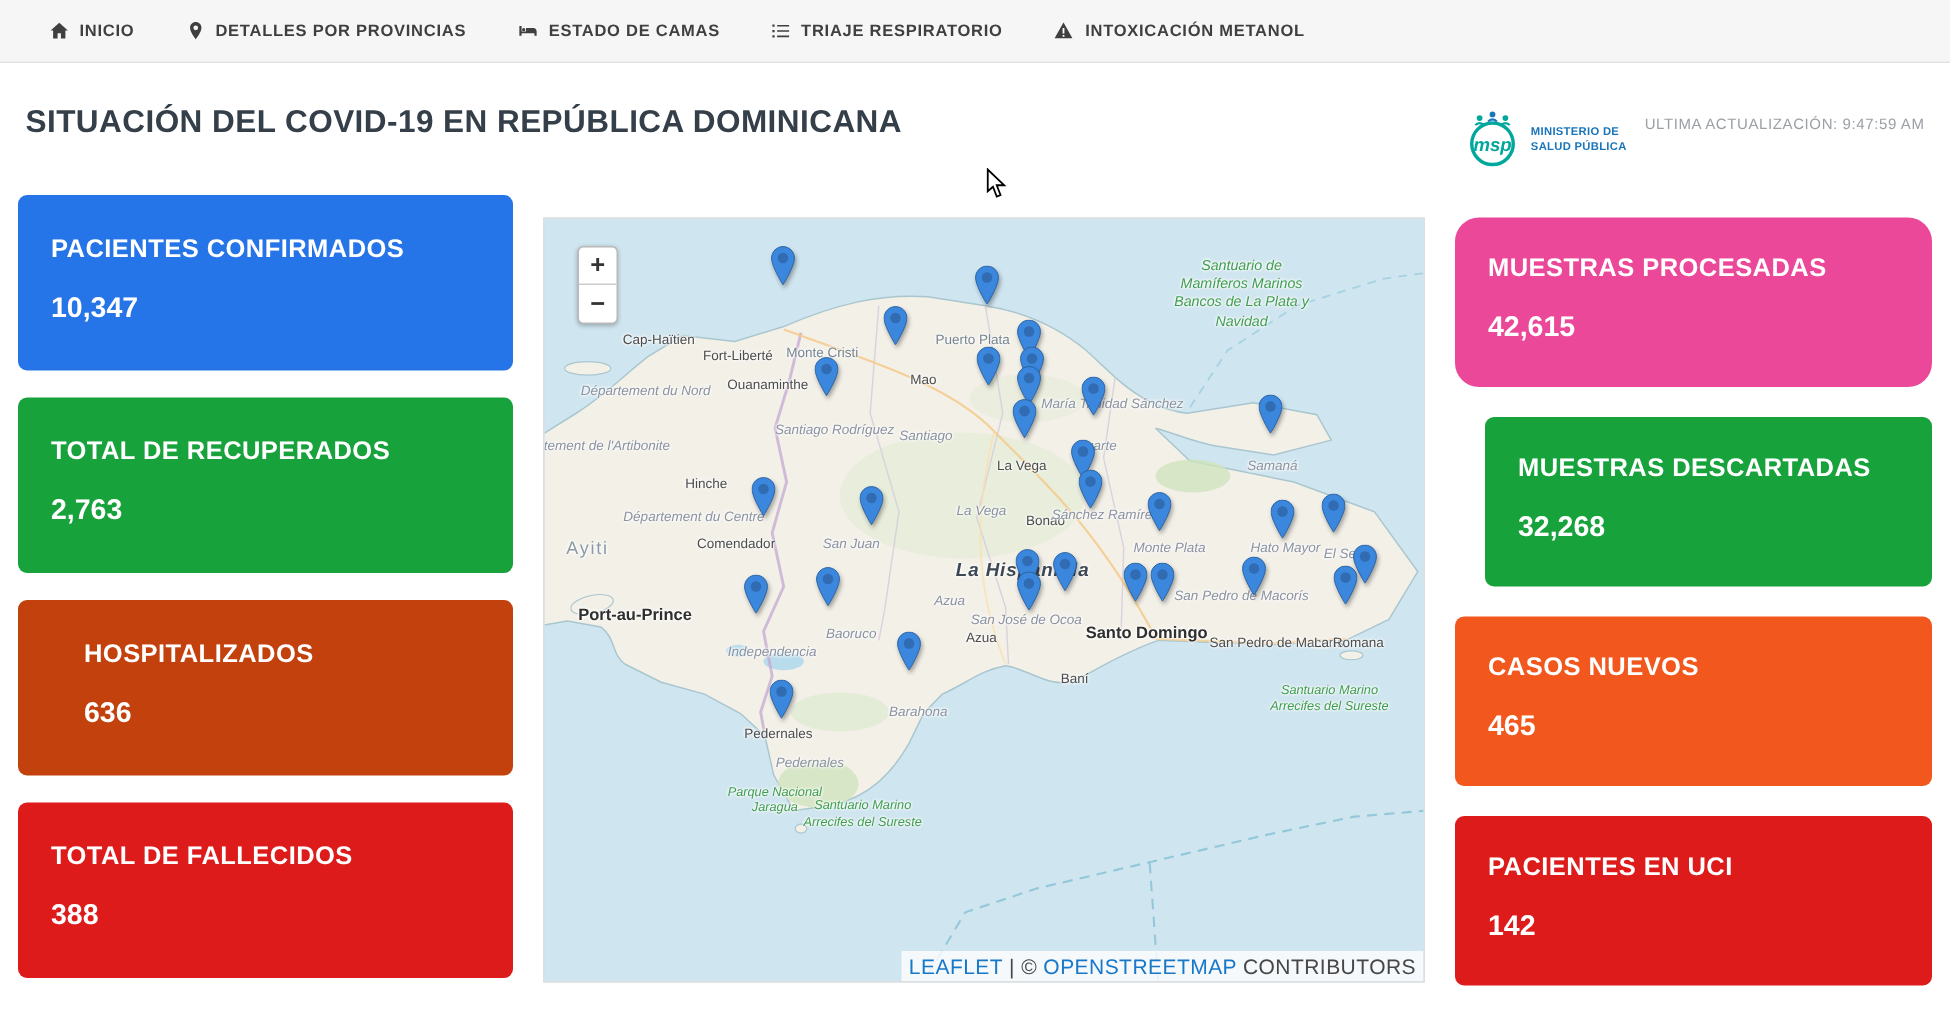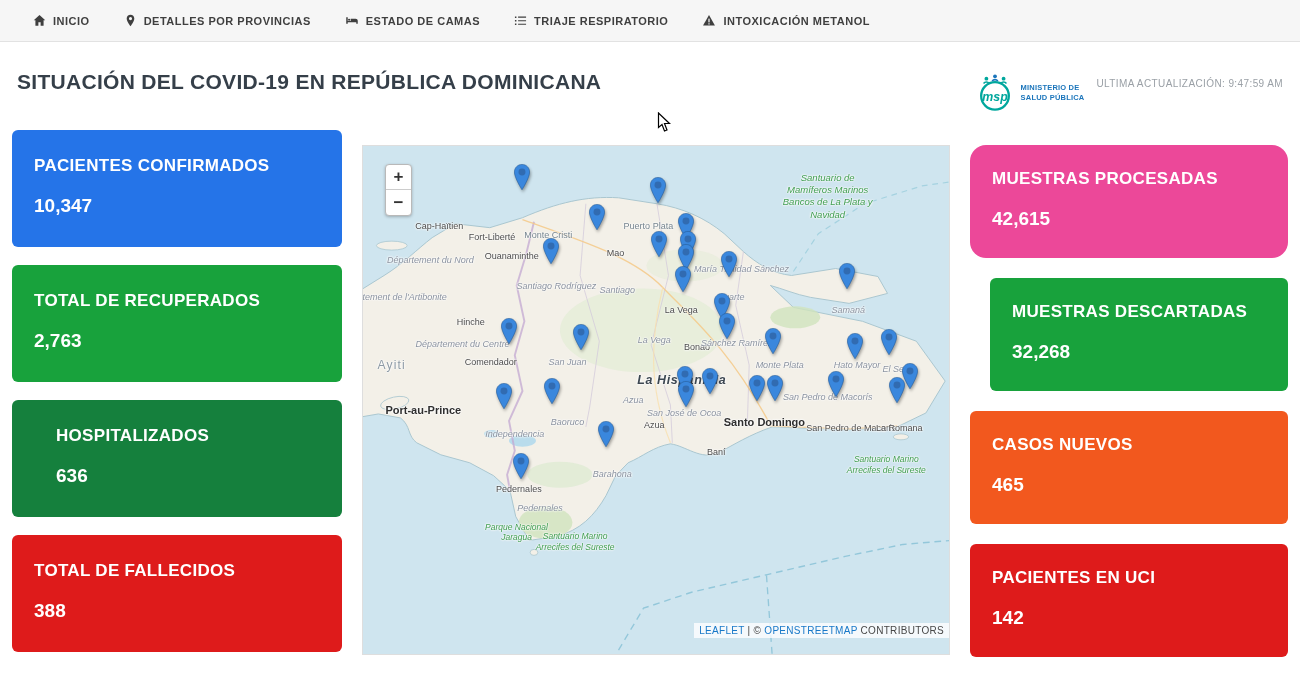--- a/index.html
+++ b/index.html
@@ -33,21 +33,21 @@
   .lbl.region{color:#8b93a0;font-style:italic}
   .lbl.country{color:#8d9aa5;font-size:12px;letter-spacing:1.2px}
   .lbl.big-city{color:#2f2f2f;font-size:11px;font-weight:700}
   .lbl.island{color:#3d4751;font-size:12.5px;font-weight:700;font-style:italic;letter-spacing:.6px}
   .lbl.green{color:#3f9d50;font-style:italic;white-space:normal;width:84px;text-align:center;font-size:8.5px;line-height:1.25}
   .lbl.green-big{color:#3f9d50;font-style:italic;white-space:normal;width:96px;text-align:center;font-size:9.5px;line-height:1.3}
   .marker{position:absolute;transform:translate(-50%,-92%);width:16px;height:26px;z-index:5;filter:drop-shadow(1px 2px 1.5px rgba(0,0,0,.35));cursor:pointer}
   .zoom-ctrl{position:absolute;left:22px;top:18px;width:27px;border:1px solid #b9b9b9;border-radius:4px;overflow:hidden;background:#fff;z-index:10;box-shadow:0 1px 3px rgba(0,0,0,.25)}
   .zoom-btn{height:25px;display:flex;align-items:center;justify-content:center;font-size:17px;font-weight:700;color:#333;cursor:pointer}
   .zoom-btn:first-child{border-bottom:1px solid #ccc}
-  .map-attr{position:absolute;right:0;bottom:16px;background:rgba(255,255,255,.78);padding:2px 5px;font-size:10px;color:#474747;letter-spacing:.3px;z-index:10}
+  .map-attr{position:absolute;right:0;bottom:0;background:rgba(255,255,255,.78);padding:2px 5px;font-size:14px;color:#474747;letter-spacing:.3px;z-index:10}
   .attr-link{color:#1878c8;cursor:pointer}
   .cursor{position:absolute;left:657px;top:112px;z-index:50;pointer-events:none}
 </style>
 </head>
 <body>
 
 <div class="topnav">
   <div class="nav-item">
     <svg width="13" height="13" viewBox="0 0 14 14">
         <path d="M7 1.2L.8 6.8h1.8v5.8h3.2V8.8h2.4v3.8h3.2V6.8h1.8L7 1.2z"></path>
@@ -110,21 +110,21 @@
 
   <div class="col-left">
     <div class="stat-card" style="background: rgb(37, 116, 232);">
       <div class="stat-label">PACIENTES CONFIRMADOS</div>
       <div class="stat-value">10,347</div>
     </div>
     <div class="stat-card" style="background: rgb(24, 162, 60);">
       <div class="stat-label">TOTAL DE RECUPERADOS</div>
       <div class="stat-value">2,763</div>
     </div>
-    <div class="stat-card" style="background: #15803d; padding-left: 44px;">
+    <div class="stat-card" style="background: #c2410c; padding-left: 44px;">
       <div class="stat-label">HOSPITALIZADOS</div>
       <div class="stat-value">636</div>
     </div>
     <div class="stat-card" style="background: rgb(222, 27, 27);">
       <div class="stat-label">TOTAL DE FALLECIDOS</div>
       <div class="stat-value">388</div>
     </div>
   </div>
 
   <div class="map-card">

